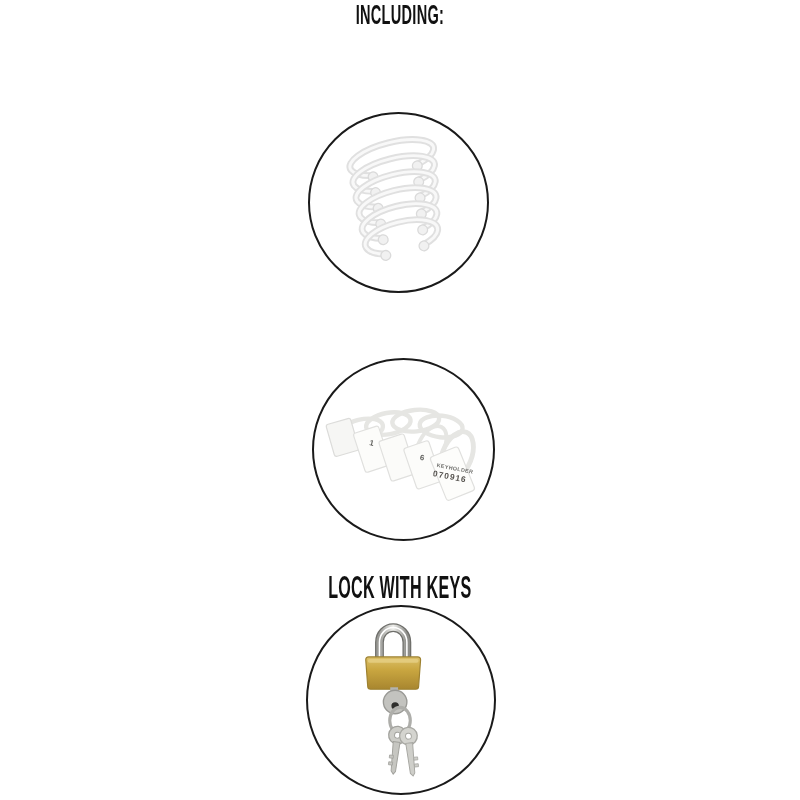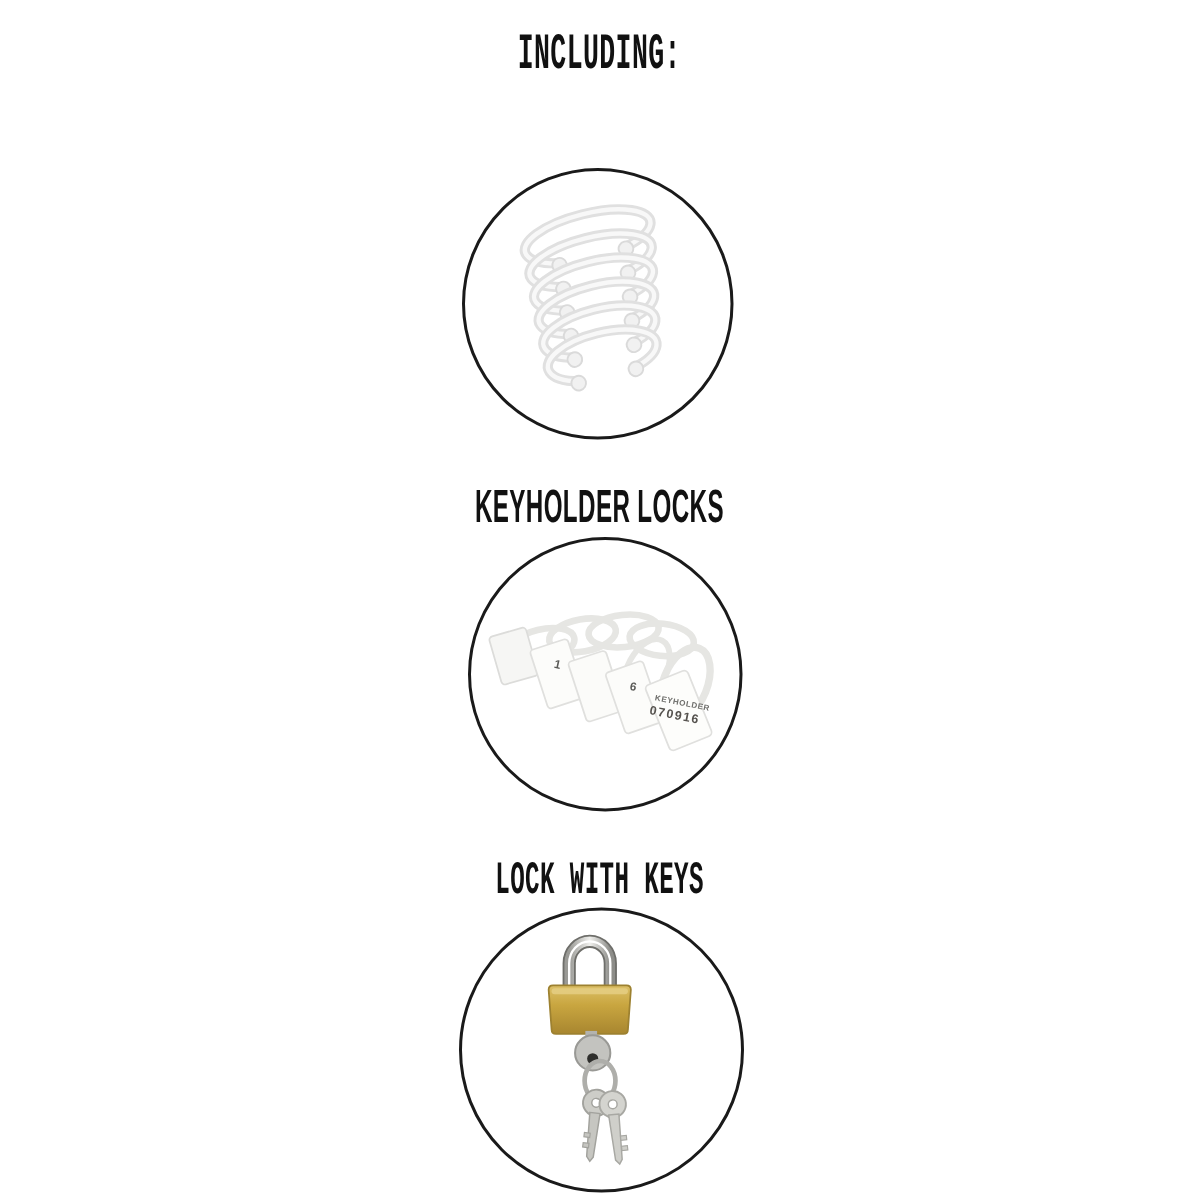--- a/index.html
+++ b/index.html
@@ -24,24 +24,24 @@
     font-weight: 700;
     line-height: 1;
     white-space: nowrap;
   }
   .heading > span {
     display: inline-block;
     transform: scaleX(0.52);
     transform-origin: 50% 50%;
     letter-spacing: 0.5px;
   }
-  .page-title { top: 20px;  font-size: 34px; font-family: Liberation Mono, monospace; }
+  .page-title { top: 1px;  font-size: 28px; }
   .h1        { top: 72px;  font-size: 31px; }
   .h2        { top: 322px; font-size: 31px; }
-  .h3        { top: 572px; font-size: 31px; font-family: Liberation Mono, monospace; }
+  .h3        { top: 572px; font-size: 31px; }
   .photo-circle {
     position: absolute;
     border: 2.5px solid #1a1a1a;
     border-radius: 50%;
     background: #ffffff;
     box-sizing: border-box;
     overflow: hidden;
   }
   .circle-rings    { left: 308px; top: 112px; width: 181px; height: 181px; }
   .circle-keyholds { left: 312px; top: 358px; width: 183px; height: 183px; }
@@ -98,23 +98,20 @@
         <g>
           <path d="M 65.9 138.8 A 38 15.5 0 1 1 106.1 138.8" fill="none" stroke="#e0e0e0" stroke-width="7" stroke-linecap="round"></path>
           <path d="M 65.9 138.8 A 38 15.5 0 1 1 106.1 138.8" fill="none" stroke="#f8f8f8" stroke-width="3" stroke-linecap="round"></path>
           <circle cx="65.9" cy="140.1" r="5" fill="#f1f1f1" stroke="#dadada" stroke-width="1.3"></circle>
           <circle cx="106.1" cy="140.1" r="5" fill="#f1f1f1" stroke="#dadada" stroke-width="1.3"></circle>
         </g>
       </g>
     </svg>
   </div>
 
-  <div class="heading h2">
-    <span>KEYHOLDER LOCKS</span>
-  </div>
 
   <div class="photo-circle circle-keyholds">
     <svg viewBox="0 0 183 183">
 
       <g fill="none" stroke="#e6e6e3" stroke-width="4.5">
         <ellipse cx="48" cy="72" rx="23" ry="11" transform="rotate(-14 48 72)"></ellipse>
         <ellipse cx="76" cy="65" rx="23" ry="11" transform="rotate(-10 76 65)"></ellipse>
         <ellipse cx="104" cy="62" rx="24" ry="11" transform="rotate(-6 104 62)"></ellipse>
         <ellipse cx="130" cy="68" rx="22" ry="11" transform="rotate(6 130 68)"></ellipse>
         <ellipse cx="146" cy="98" rx="15" ry="26" transform="rotate(22 146 98)" stroke-width="5"></ellipse>

